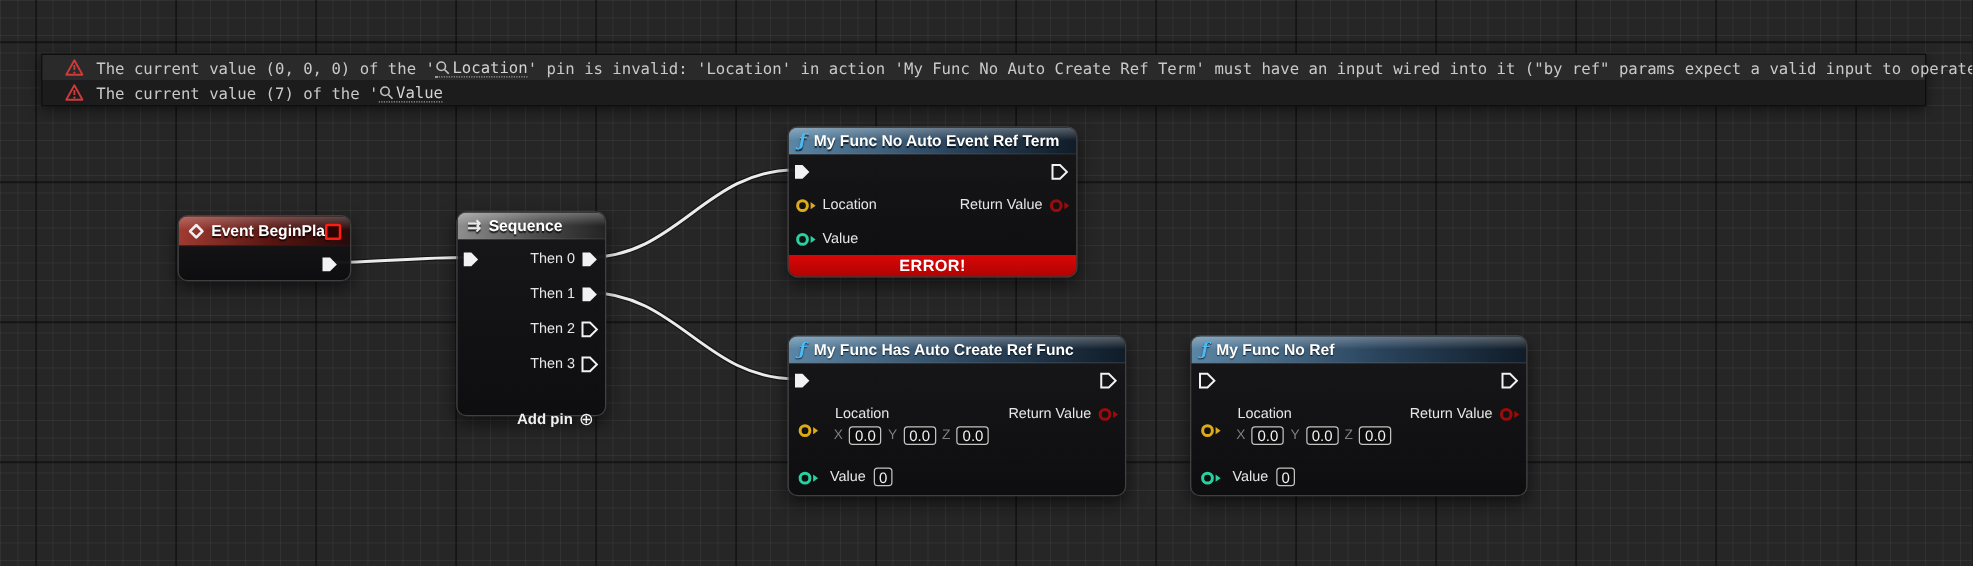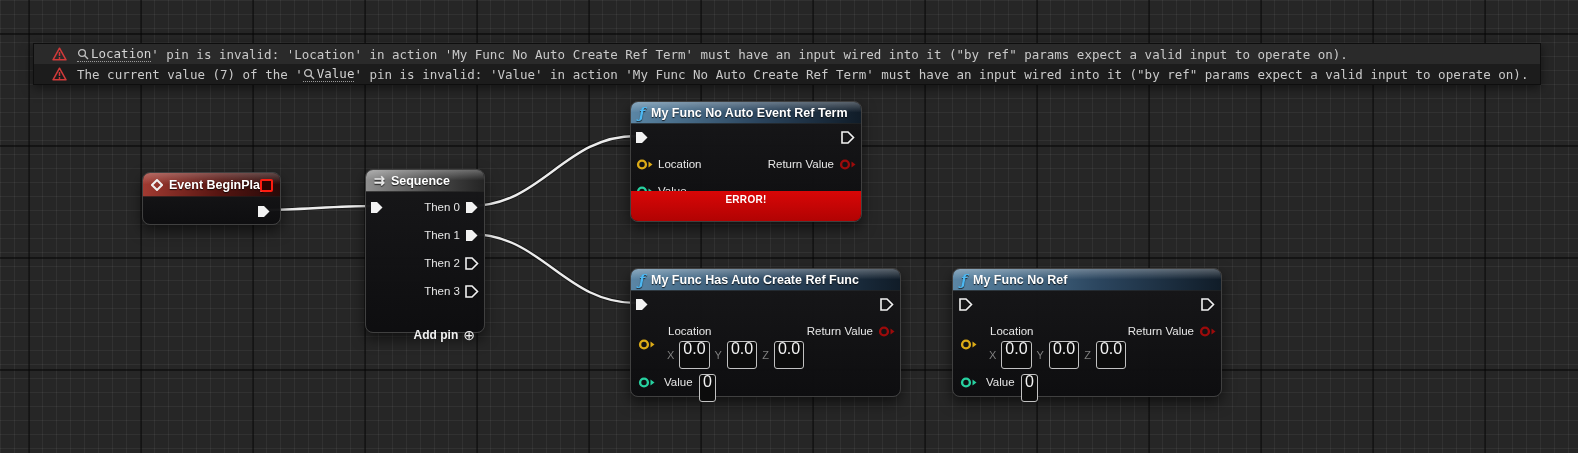--- a/index.html
+++ b/index.html
@@ -52,30 +52,30 @@
   .h-seq{background-image:linear-gradient(180deg, rgba(255,255,255,0.30), rgba(255,255,255,0) 50%),linear-gradient(90deg,#8f8f8f 0%,#4a4a4a 55%,#242424 100%);}
   .ficon{font-family:"DejaVu Serif",serif;font-style:italic;font-weight:bold;color:#4db8f2;font-size:14px;margin-right:6px;line-height:1;}
   .seqicon{color:#e8e8e8;font-size:13px;margin-right:6px;line-height:1;}
   .evicon{margin-right:6px;display:block;}
   .redbox{position:absolute;right:7px;top:6px;width:9px;height:9px;border:2px solid #ff1c10;border-radius:2px;background:#2c0402;}
 
   .abs{position:absolute;}
   .pinlbl{font-size:11.5px;color:#e6e6e6;white-space:nowrap;line-height:14px;}
   .axlbl{font-size:11px;color:#7f7f7f;line-height:15px;}
   .vbox{
-    box-sizing:border-box;height:28px;min-width:26px;padding:0 3px;
+    box-sizing:border-box;height:15px;min-width:26px;padding:0 3px;
     border:1px solid #c2c2c2;border-radius:3px;background:#0c0c0c;
-    color:#f2f2f2;font-size:16px;line-height:14px;text-align:center;cursor:text;
+    color:#f2f2f2;font-size:12px;line-height:14px;text-align:center;cursor:text;
   }
   .vbox.small{min-width:15px;}
   .xyzrow{display:flex;align-items:center;gap:5px;}
   .error-banner{
-    position:absolute;left:0;right:0;bottom:0;height:30px;
+    position:absolute;left:0;right:0;bottom:0;height:17px;
     background:linear-gradient(180deg,#d90707,#b10303);
-    border-radius:0 0 7px 7px;color:#fff;font-weight:bold;font-size:10px;
+    border-radius:0 0 7px 7px;color:#fff;font-weight:bold;font-size:13px;
     text-align:center;line-height:17px;letter-spacing:0.3px;
   }
   .addpin{display:flex;align-items:center;gap:5px;color:#f0f0f0;font-size:12px;font-weight:bold;cursor:pointer;}
   .addpin .plus{font-weight:normal;font-size:14px;line-height:1;}
   svg.pin{display:block;cursor:crosshair;}
 </style>
 </head>
 <body>
 
 <div id="canvas">
@@ -95,20 +95,21 @@
     </g>
   </svg>
 
   <div class="err-panel">
     <div class="err-row sel">
       <svg class="warn" width="15" height="14" viewBox="0 0 15 14">
           <path d="M7.5 1.2 L14 12.8 H1 Z" fill="none" stroke="#d03a3a" stroke-width="1.5" stroke-linejoin="round"></path>
           <line x1="7.5" y1="5" x2="7.5" y2="9" stroke="#d03a3a" stroke-width="1.5"></line>
           <circle cx="7.5" cy="11" r="0.9" fill="#d03a3a"></circle>
         </svg>
+      <span>The current value (0, 0, 0) of the ' </span>
         <span class="err-link">
           <svg width="12" height="12" viewBox="0 0 12 12">
             <circle cx="5" cy="5" r="3.4" fill="none" stroke="#c0c0c0" stroke-width="1.3"></circle>
             <line x1="7.6" y1="7.6" x2="11" y2="11" stroke="#c0c0c0" stroke-width="1.4"></line>
           </svg>
           <span>Location</span>
         </span>
         <span> ' pin is invalid: 'Location' in action 'My Func No Auto Create Ref Term' must have an input wired into it ("by ref" params expect a valid input to operate on).</span>
     </div>
     <div class="err-row">
@@ -118,21 +119,20 @@
           <circle cx="7.5" cy="11" r="0.9" fill="#d03a3a"></circle>
         </svg>
       <span>The current value (7) of the ' </span>
         <span class="err-link">
           <svg width="12" height="12" viewBox="0 0 12 12">
             <circle cx="5" cy="5" r="3.4" fill="none" stroke="#c0c0c0" stroke-width="1.3"></circle>
             <line x1="7.6" y1="7.6" x2="11" y2="11" stroke="#c0c0c0" stroke-width="1.4"></line>
           </svg>
           <span>Value</span>
         </span>
-        <span> ' pin is invalid: 'Value' in action 'My Func No Auto Create Ref Term' must have an input wired into it ("by ref" params expect a valid input to operate on).</span>
     </div>
   </div>
 
   <div class="node" style="left:142px;top:172px;width:139px;height:53px;">
     <div class="nheader h-event">
       <svg class="evicon" width="12" height="12" viewBox="0 0 12 12">
           <path d="M6 1 L11 6 L6 11 L1 6 Z" fill="none" stroke="#f0f0f0" stroke-width="2"></path>
         </svg>
       <span>Event BeginPlay</span>
       <span class="redbox"></span>

